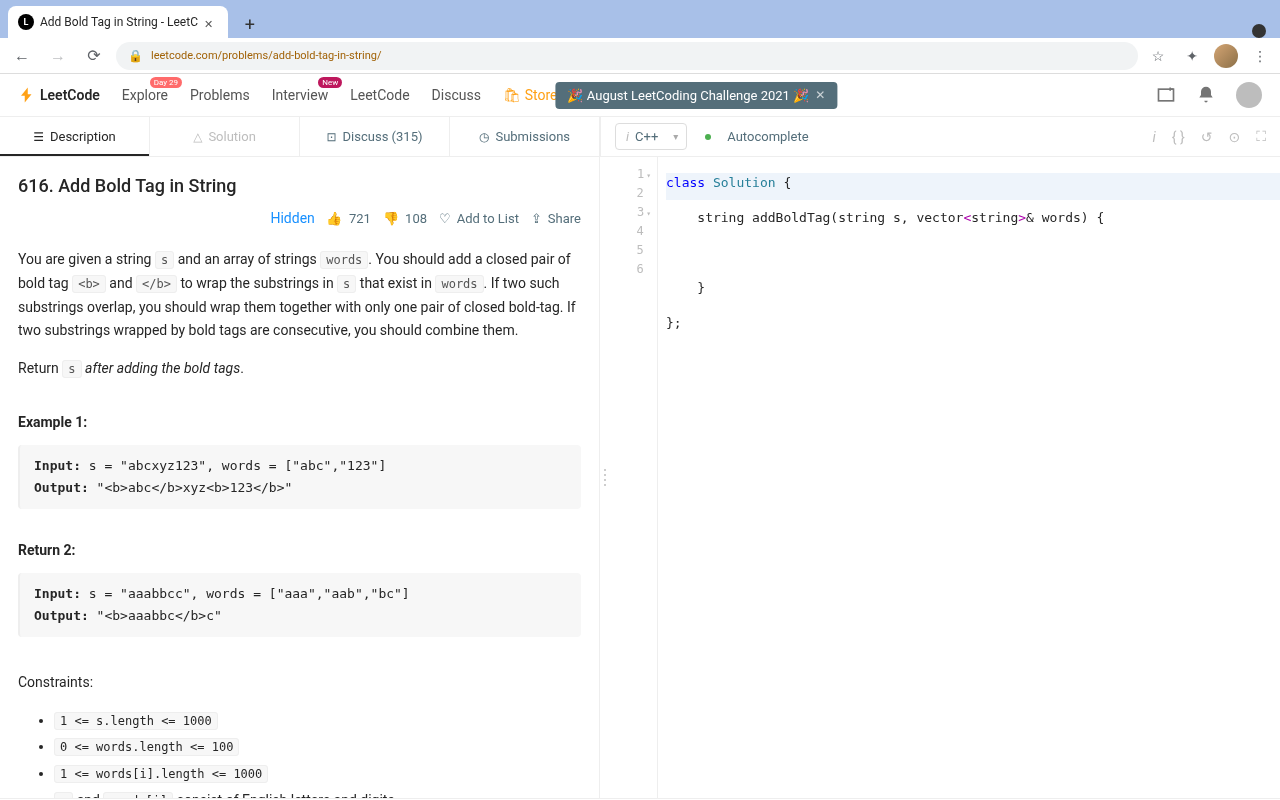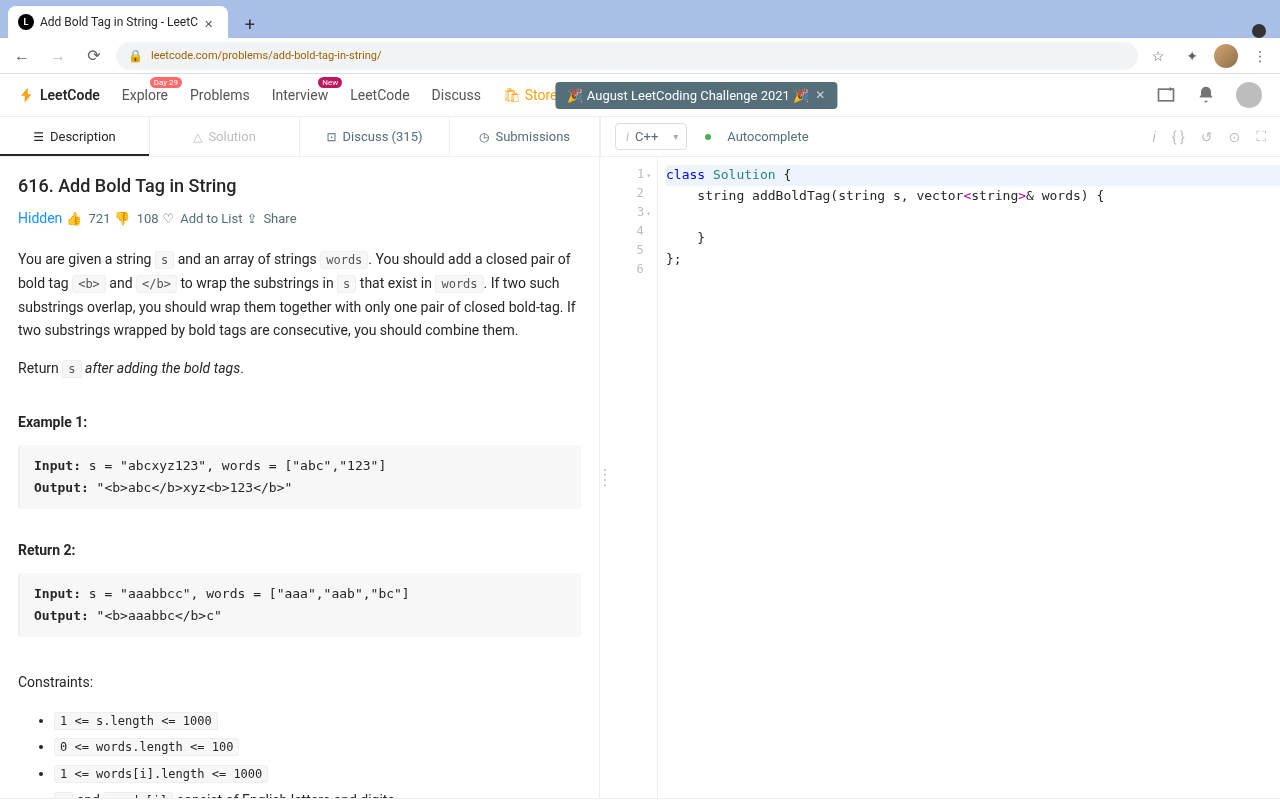--- a/index.html
+++ b/index.html
@@ -58,41 +58,41 @@
 .editor-tool { cursor: pointer; font-size: 14px; }
 
 
 .main { display: flex; height: 641px; }
 .left-panel { width: 600px; flex: 0 0 600px; overflow-y: auto; padding: 18px 18px 18px 18px; border-right: 1px solid #eee; position: relative; }
 .splitter { width: 10px; flex: 0 0 10px; display: flex; flex-direction: column; justify-content: center; align-items: center; gap: 3px; }
 .splitter-dot { width: 2px; height: 2px; background: #bdbdbd; border-radius: 50%; }
 .right-panel { flex: 1; display: flex; font-family: Consolas, Monaco, monospace; font-size: 13px; }
 
 .problem-title { font-size: 18px; font-weight: 500; margin-bottom: 14px; }
-.meta-row { display: flex; align-items: center; gap: 4px; margin-bottom: 22px; }
+.meta-row { display: flex; align-items: center; gap: 12px; margin-bottom: 22px; justify-content: flex-end; }
 .difficulty { color: #1890ff; font-size: 14px; }
 .meta-item { display: flex; align-items: center; gap: 6px; color: #546e7a; font-size: 13px; cursor: pointer; }
 
 .desc { line-height: 1.7; font-size: 14px; color: #262626; }
 .desc p { margin-bottom: 14px; }
 code.inline { background: #f7f7f7; border: 1px solid #eee; border-radius: 3px; padding: 1px 5px; font-family: Consolas, Monaco, monospace; font-size: 12px; color: #555; }
 .example { margin-top: 30px; }
 .example-title { font-weight: 700; margin-bottom: 10px; }
 pre.example-block { background: #f7f7f7; border-left: 2px solid #eee; padding: 10px 14px; font-family: Consolas, Monaco, monospace; font-size: 13px; line-height: 1.7; white-space: pre-wrap; border-radius: 4px; }
 pre.example-block b { font-weight: 700; }
 .constraints-title { font-weight: 400; margin-top: 34px; margin-bottom: 12px; }
 .constraints-list { list-style: disc; padding-left: 36px; line-height: 1.9; }
 .constraints-list code { background: #f7f7f7; border: 1px solid #eee; border-radius: 3px; padding: 1px 5px; font-family: Consolas, Monaco, monospace; font-size: 12px; }
 
 
 .gutter { width: 48px; background: #fff; border-right: 1px solid #eee; text-align: right; padding: 8px 6px 0 0; color: #bdbdbd; font-size: 12px; line-height: 19px; }
 .gutter-line { height: 19px; }
 .gutter-arrow { color: #bdbdbd; font-size: 8px; margin-left: 2px; }
 .code-area { flex: 1; padding: 8px 0 0 8px; line-height: 19px; }
-.code-line { height: 21px; white-space: pre; }
+.code-line { height: 27px; white-space: pre; margin-top: 8px; }
 .code-line.hl { background: #eef4fb; }
 .kw { color: #0000ff; }
 .cls { color: #267f99; }
 .pl { color: #262626; }
 .ang { color: #aa00aa; }
 
 
 .footer { height: 42px; border-top: 1px solid #eee; display: flex; align-items: center; padding: 0 14px; gap: 12px; background: #fff; }
 
 

